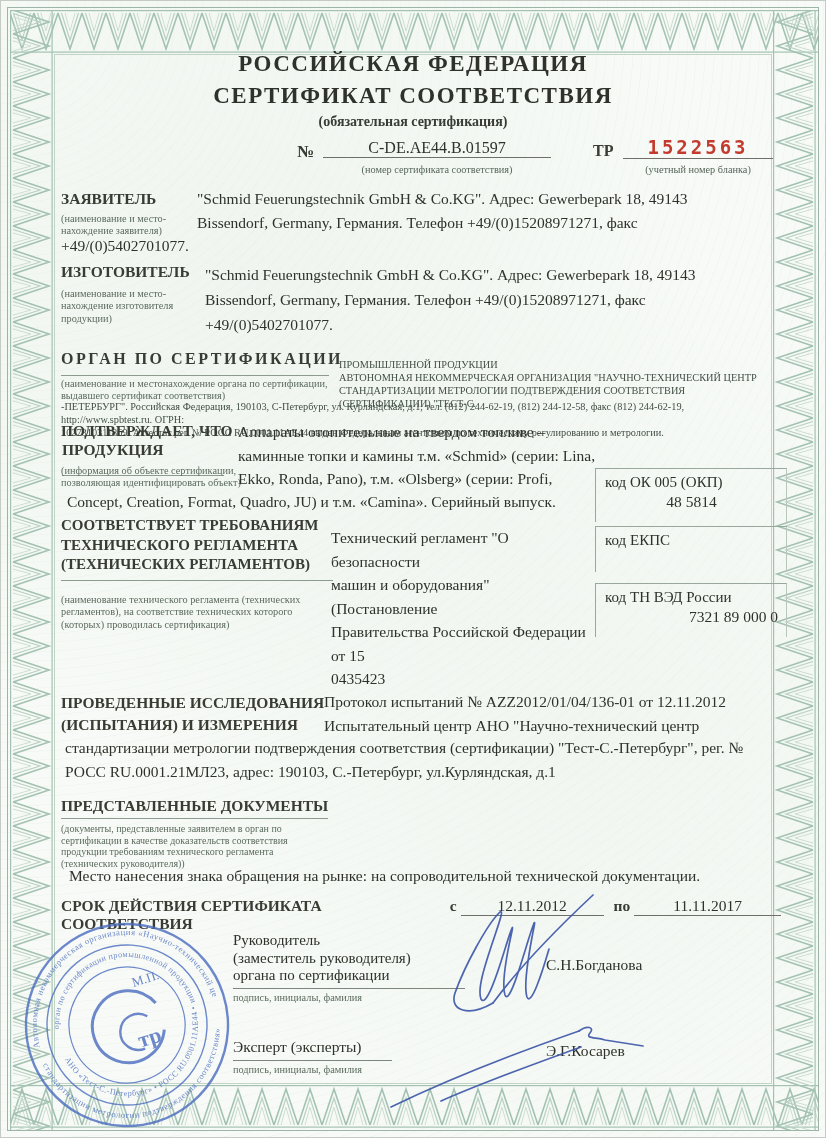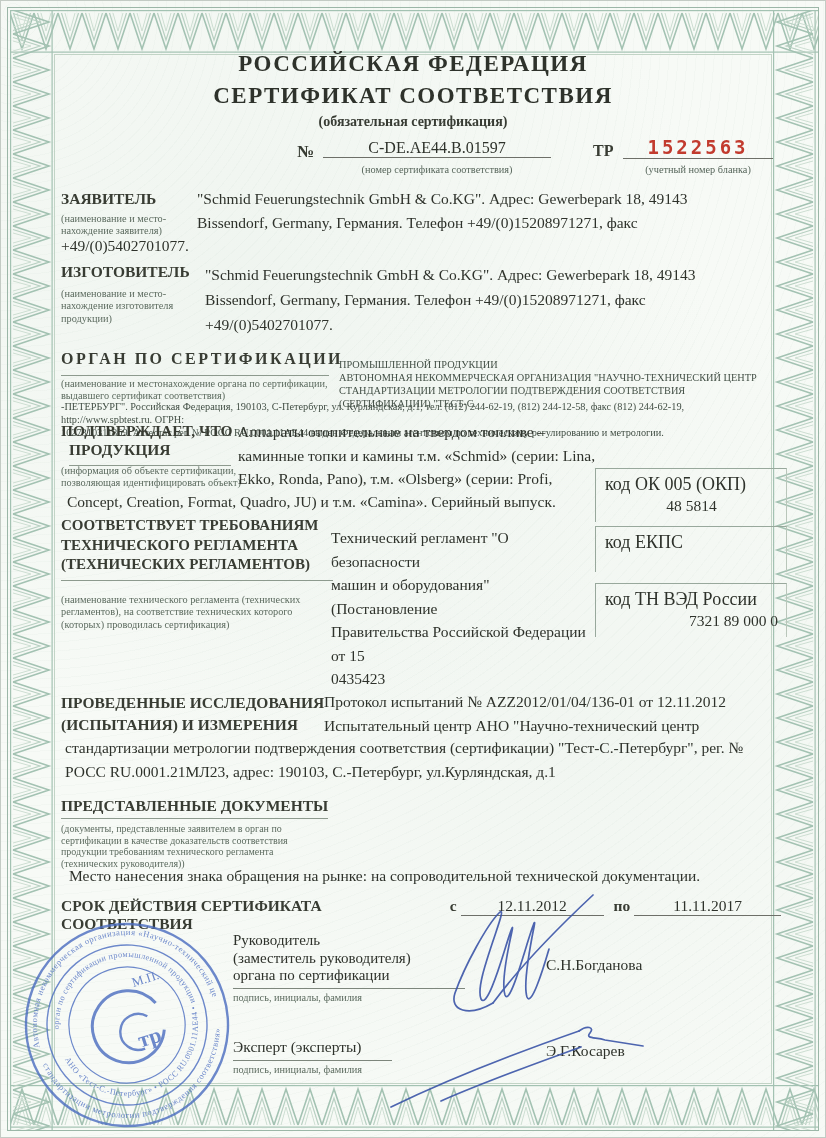--- a/index.html
+++ b/index.html
@@ -27,21 +27,21 @@
   .subtitle{font-size:14px;font-weight:bold;color:#383c34;}
   .lbl{font-weight:bold;color:#383c33;font-size:15.5px;}
   .lbl-sp{letter-spacing:2.5px;}
   .small{font-size:10.3px;color:#5c6b5f;line-height:12.3px;}
   .tiny{font-size:10.3px;color:#424f45;line-height:13px;}
   .val{font-size:15.5px;color:#2e322b;line-height:23.5px;}
   .field{display:inline-block;text-align:center;border-bottom:1px solid #6d6f68;font-size:16px;color:#2e322b;}
   .cap{font-size:10.3px;color:#57665b;text-align:center;}
   .rednum{font-family:"DejaVu Sans Mono",monospace;font-weight:bold;font-size:19px;letter-spacing:3px;color:#c23b2e;}
   .codebox{position:absolute;border-top:1px solid #98a89c;border-left:1px solid #98a89c;border-right:1px solid #b9c6ba;box-sizing:border-box;padding:5px 8px 0 9px;}
-  .codebox .cb-label{font-size:18px;color:#2e322b;}
+  .codebox .cb-label{font-size:15px;color:#2e322b;}
   .codebox .cb-value{font-size:15.5px;color:#2e322b;text-align:center;margin-top:2px;}
   .sig-name{font-size:15.5px;color:#2e322b;}
   .role{font-size:15px;color:#2e322b;line-height:17.5px;}
 </style>
 </head>
 <body>
 
 <div class="page">
 
   <div class="outer-line"></div>
@@ -139,21 +139,21 @@
     <div>ПРОМЫШЛЕННОЙ ПРОДУКЦИИ</div>
     <div>АВТОНОМНАЯ НЕКОММЕРЧЕСКАЯ ОРГАНИЗАЦИЯ "НАУЧНО-ТЕХНИЧЕСКИЙ ЦЕНТР</div>
     <div>СТАНДАРТИЗАЦИИ МЕТРОЛОГИИ ПОДТВЕРЖДЕНИЯ СООТВЕТСТВИЯ (СЕРТИФИКАЦИИ) "ТЕСТ-С.</div>
   </div>
   <div class="abs tiny" style="left:60px;top:399px;width:716px">
     <div>-ПЕТЕРБУРГ". Российская Федерация, 190103, С-Петербург, ул. Курляндская, д.1, тел. (812) 244-62-19, (812) 244-12-58, факс (812) 244-62-19, http://www.spbtest.ru. ОГРН:</div>
     <div>1027810311869. Аттестат рег. № РОСС RU.0001.11АЕ44 выдан Федеральным агентством по техническому регулированию и метрологии.</div>
   </div>
 
   <div class="abs lbl" style="left:60px;top:421px">ПОДТВЕРЖДАЕТ, ЧТО</div>
-  <div class="abs lbl" style="left:68px;top:440px;width:162px;border-bottom:1px solid #8d9a8e;padding-bottom:6px">ПРОДУКЦИЯ</div>
+  <div class="abs lbl" style="left:61px;top:440px;width:162px;border-bottom:1px solid #8d9a8e;padding-bottom:16px">ПРОДУКЦИЯ</div>
   <div class="abs small" style="left:60px;top:464px">
     <div>(информация об объекте сертификации,</div>
     <div>позволяющая идентифицировать объект)</div>
   </div>
   <div class="abs val" style="left:237px;top:419px;width:360px">
     <div>Аппараты отопительные на твердом топливе –</div>
     <div>каминные топки и камины т.м. «Schmid» (серии: Lina,</div>
     <div>Ekko, Ronda, Pano), т.м. «Olsberg» (серии: Profi,</div>
   </div>
   <div class="abs val" style="left:66px;top:489px">Concept, Creation, Format, Quadro, JU) и т.м. «Camina». Серийный выпуск.</div>

